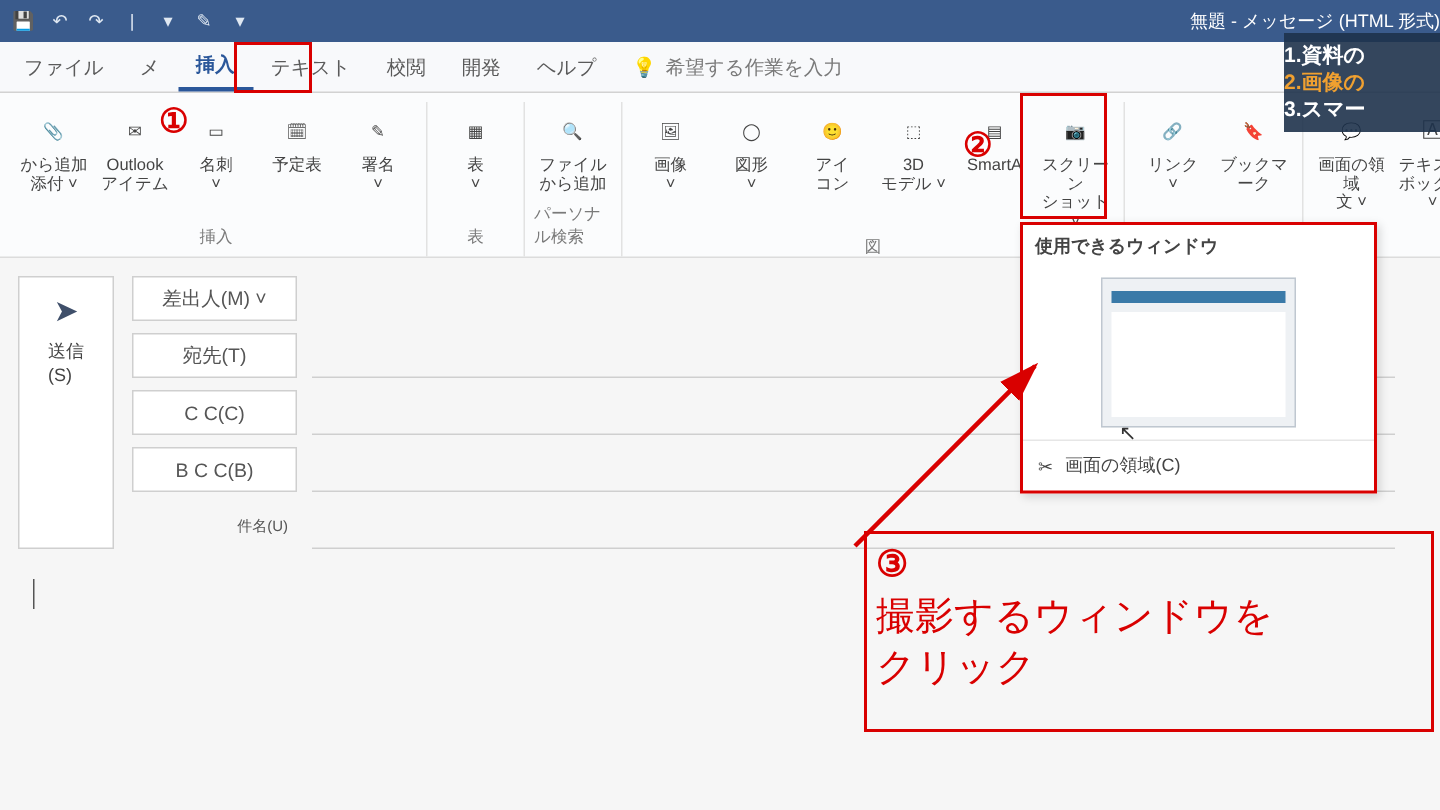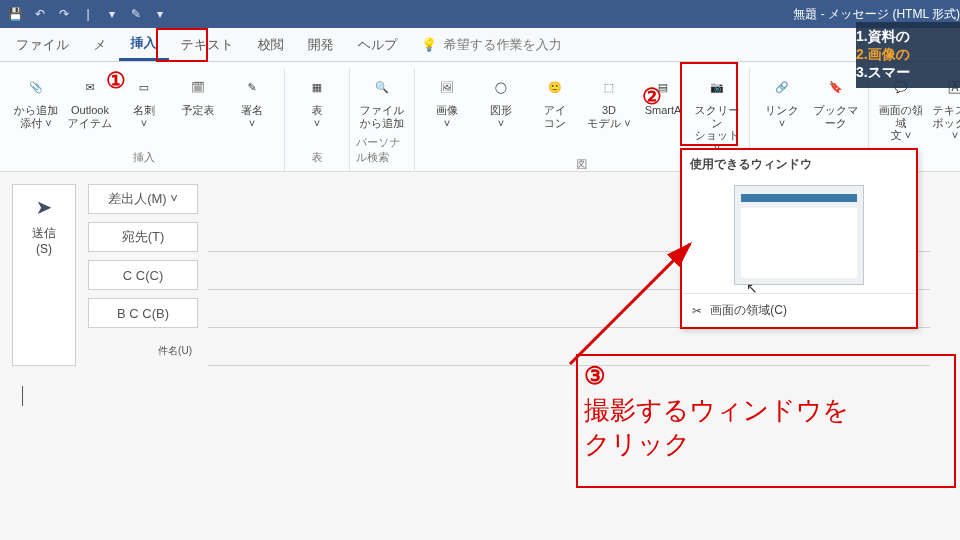--- a/index.html
+++ b/index.html
@@ -195,21 +195,21 @@
 ボックス ˅</div>
         </div>
     </div>
     <div class="gname">&nbsp;</div>
   </div>
 </div>
 
 <div class="compose">
   <div class="sendcol">
     <div class="arrow">➤</div>
-    <div style="white-space:pre-line;text-align:center">送信
+    <div style="white-space:pre-line;text-align:left">送信
 (S)</div>
   </div>
   <div class="fields">
     <div class="frow">
       <div class="fbtn">差出人(M) ˅</div>
     </div>
     <div class="frow">
       <div class="fbtn">宛先(T)</div>
       <div class="fval"></div>
     </div>

